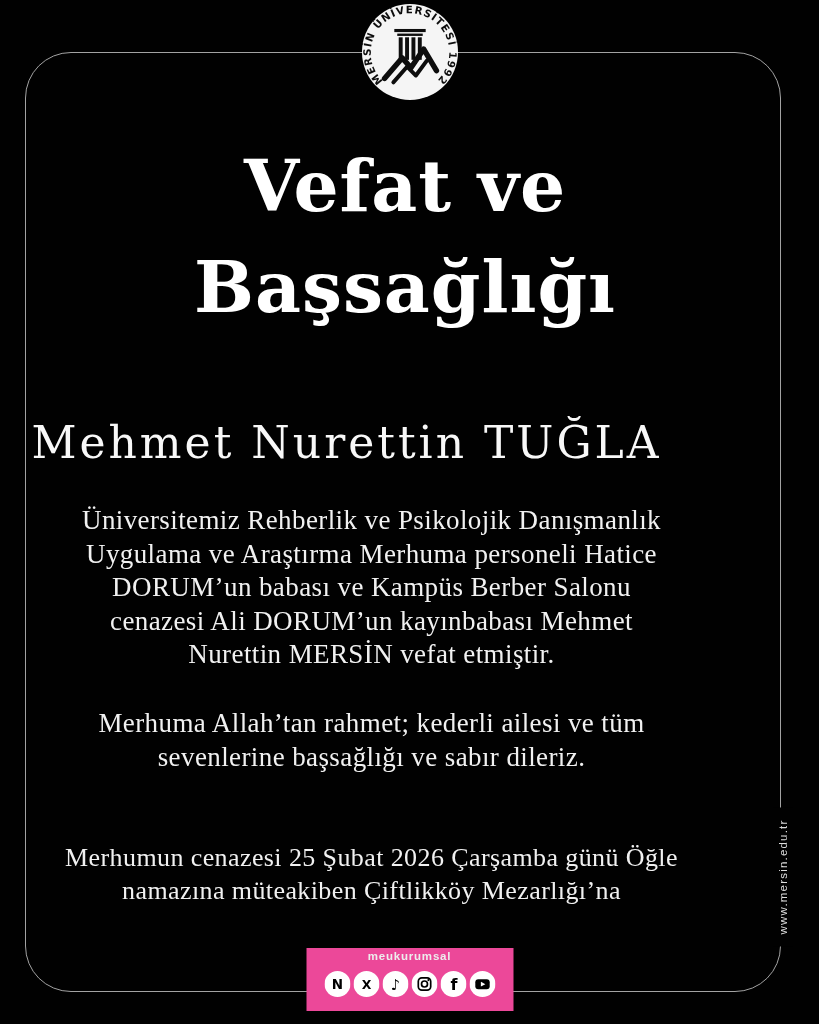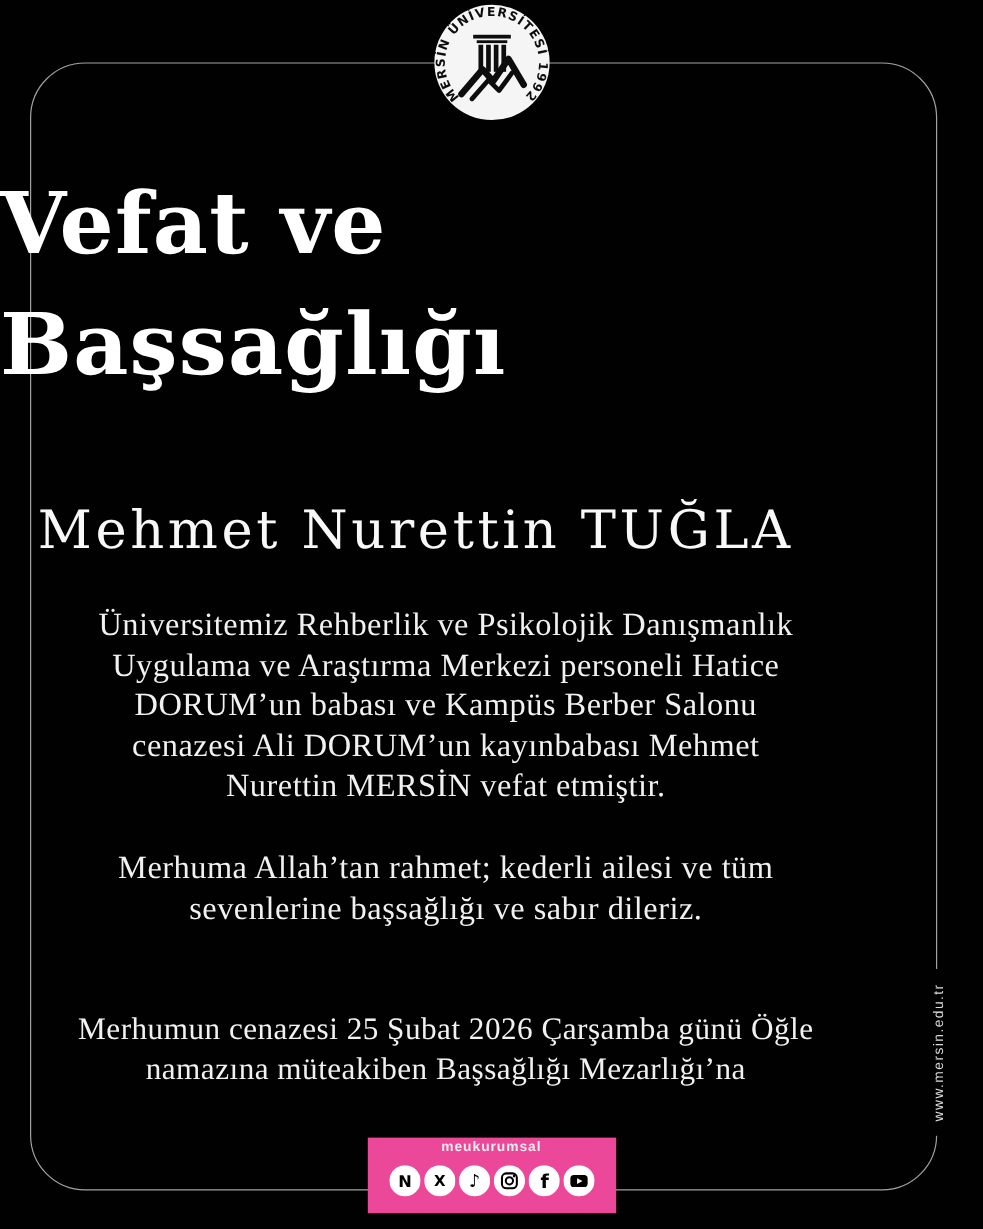--- a/index.html
+++ b/index.html
@@ -20,21 +20,21 @@
   }
   .logo{
     position:absolute;
     left:361px;top:3px;
     width:98px;height:98px;
   }
   .title{
     position:absolute;
     left:0;top:136px;width:810px;
     margin:0;
-    text-align:left;
+    text-align:center;
     color:#ffffff;
     font-family:"DejaVu Serif", serif;
     font-size:71px;
     font-weight:700;
     line-height:101px;
     letter-spacing:1px;
   }
   .deceased-name{
     position:absolute;
     left:0;top:417px;width:693px;
@@ -132,34 +132,34 @@
 
   <h1 class="title">
     <span>Vefat ve</span><br>
     <span>Başsağlığı</span>
   </h1>
 
   <div class="deceased-name">Mehmet Nurettin TUĞLA</div>
 
   <div class="para para-1">
     <div>Üniversitemiz Rehberlik ve Psikolojik Danışmanlık</div>
-    <div>Uygulama ve Araştırma Merkezi personeli Hatice</div>
+    <div>Uygulama ve Araştırma Merhuma personeli Hatice</div>
     <div>DORUM’un babası ve Kampüs Berber Salonu</div>
     <div>cenazesi Ali DORUM’un kayınbabası Mehmet</div>
     <div>Nurettin MERSİN vefat etmiştir.</div>
   </div>
 
   <div class="para para-2">
     <div>Merhuma Allah’tan rahmet; kederli ailesi ve tüm</div>
     <div>sevenlerine başsağlığı ve sabır dileriz.</div>
   </div>
 
   <div class="para para-3">
     <div>Merhumun cenazesi 25 Şubat 2026 Çarşamba günü  Öğle</div>
-    <div>namazına müteakiben Başsağlığı Mezarlığı’na</div>
+    <div>namazına müteakiben Çiftlikköy Mezarlığı’na</div>
   </div>
 
   <div class="vertical-url">www.mersin.edu.tr</div>
 
   <div class="social">
     <div class="social-handle">meukurumsal</div>
     <div class="icon-row">
 
       <svg width="26" height="26" viewBox="0 0 26 26">
         <circle cx="13" cy="13" r="13" fill="#ffffff"></circle>

